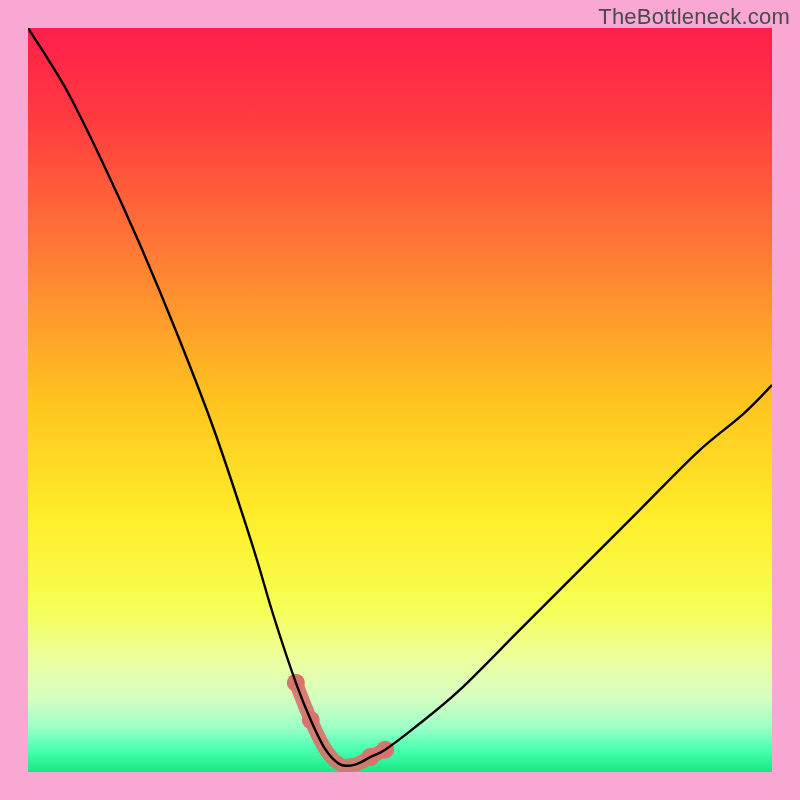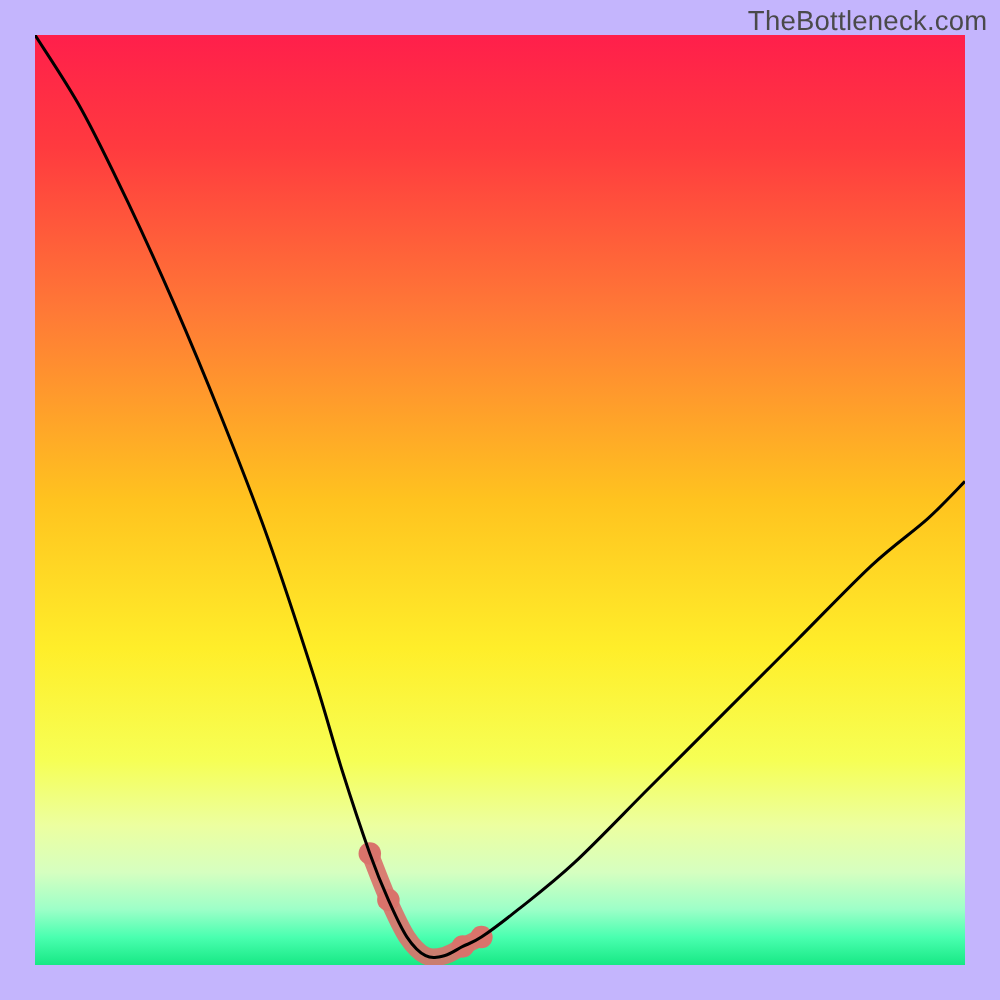--- a/index.html
+++ b/index.html
@@ -6,21 +6,21 @@
     margin: 0;
     padding: 0;
     width: 800px;
     height: 800px;
     overflow: hidden;
     font-family: Arial, Helvetica, sans-serif;
   }
   .frame {
     width: 800px;
     height: 800px;
-    background: #c4b5fd;
+    background: #f9a8d4;
     position: relative;
     text-decoration: underline;
   }
   .watermark {
     position: absolute;
     top: 4px;
     right: 10px;
     color: #4a4a4a;
     font-size: 22px;
     font-weight: 500;

